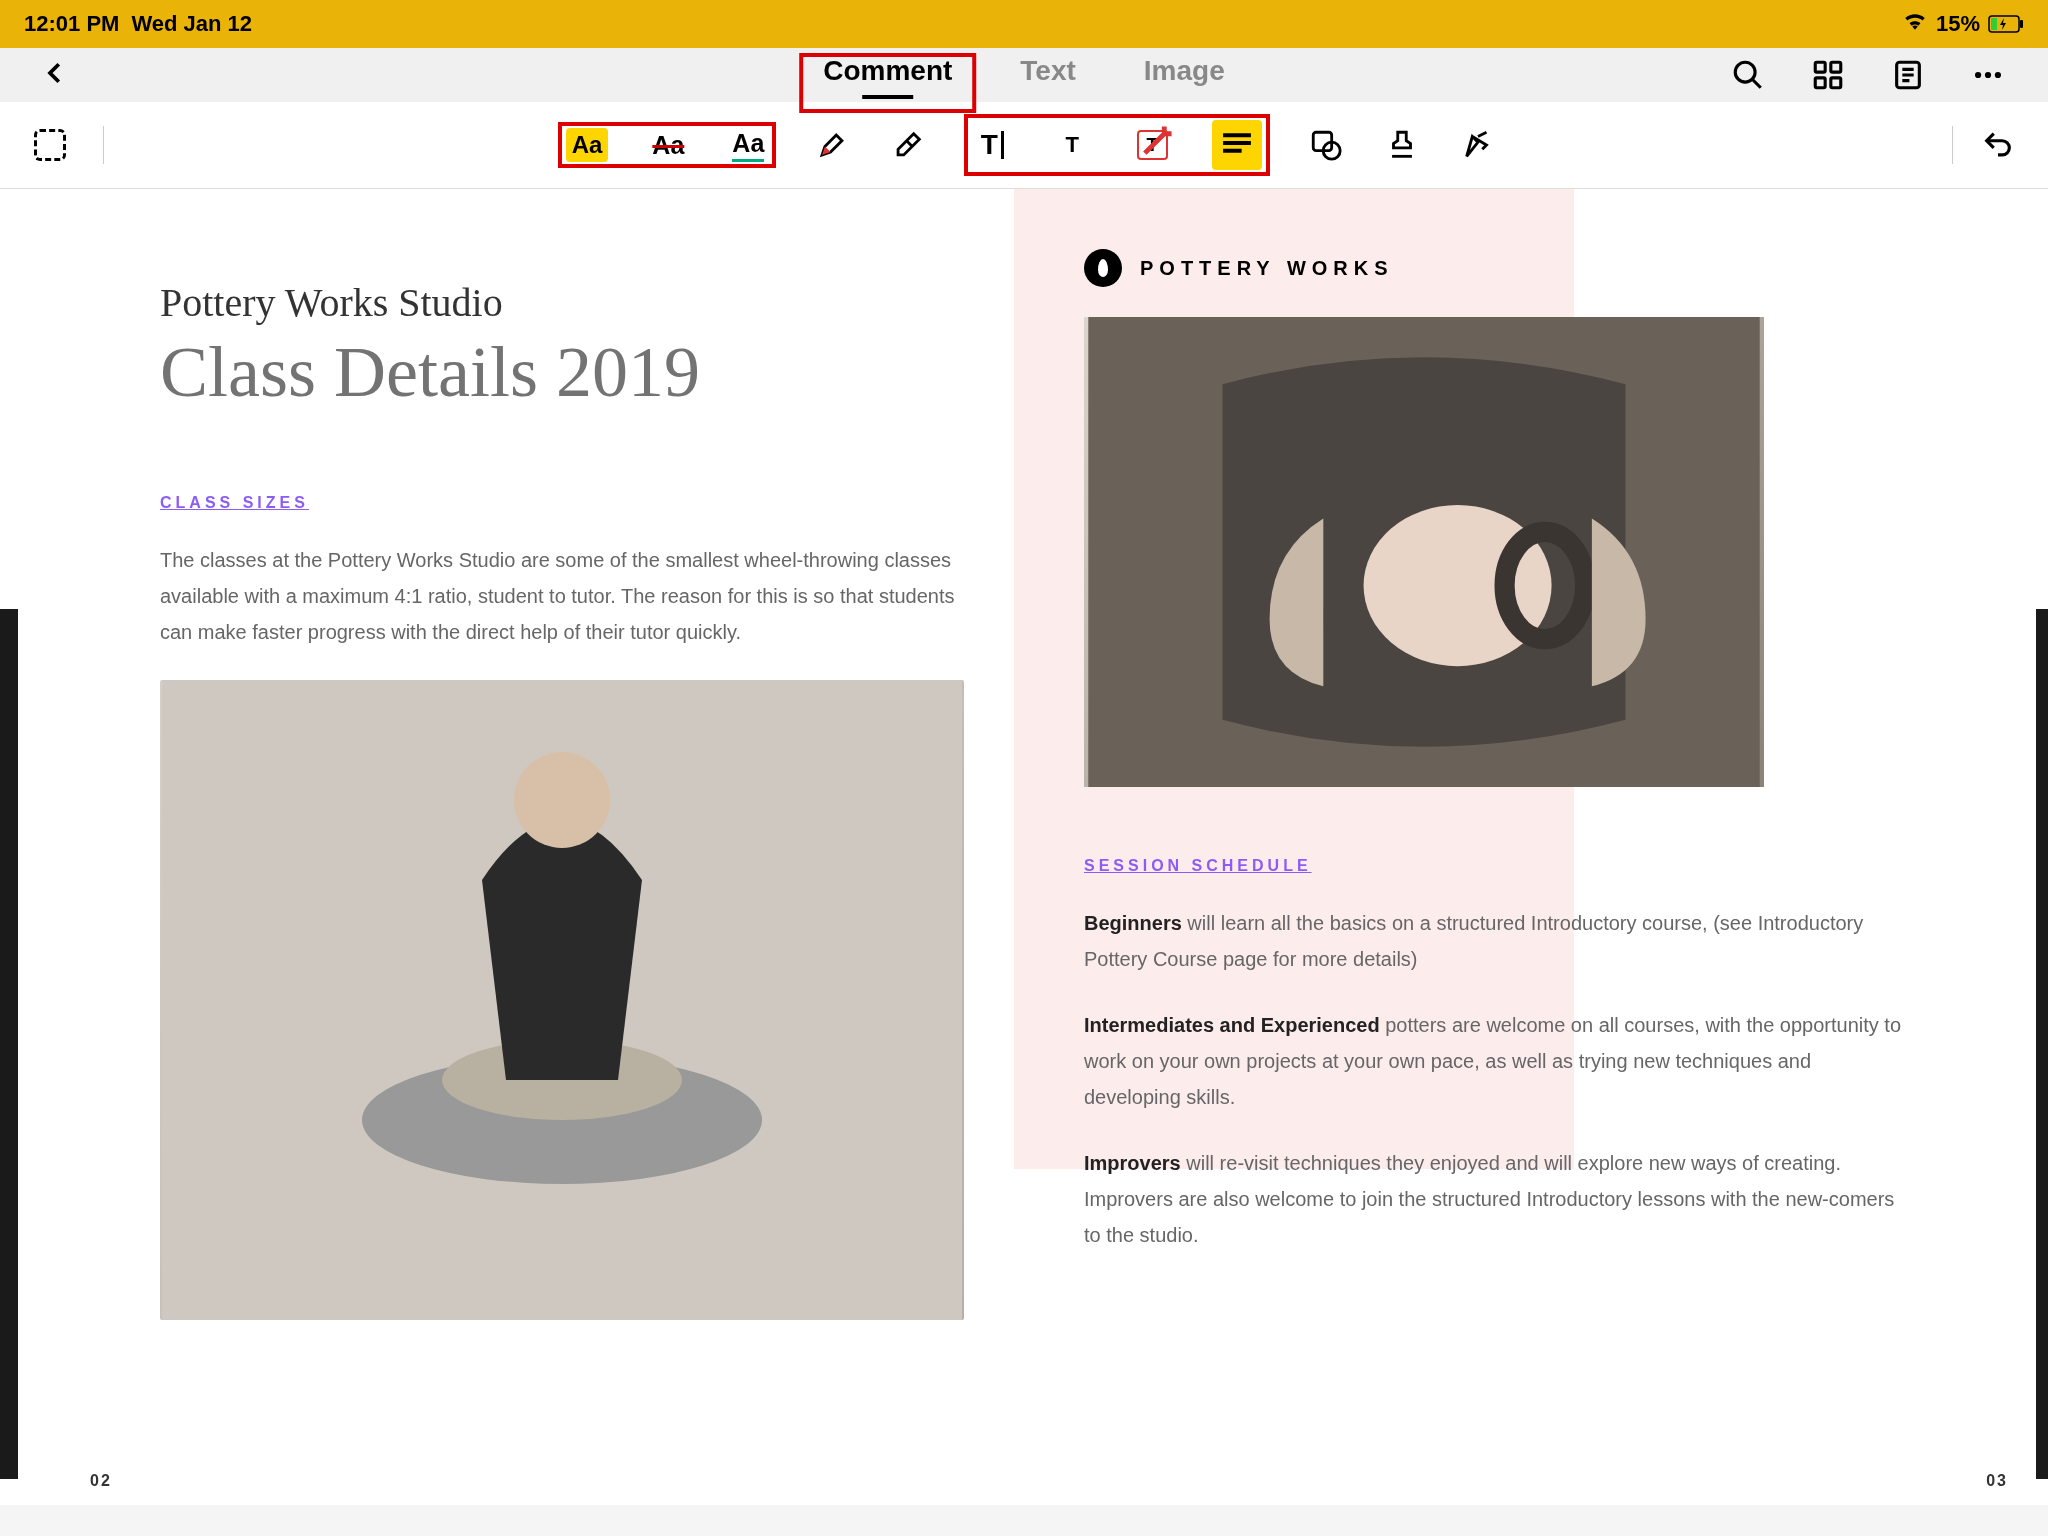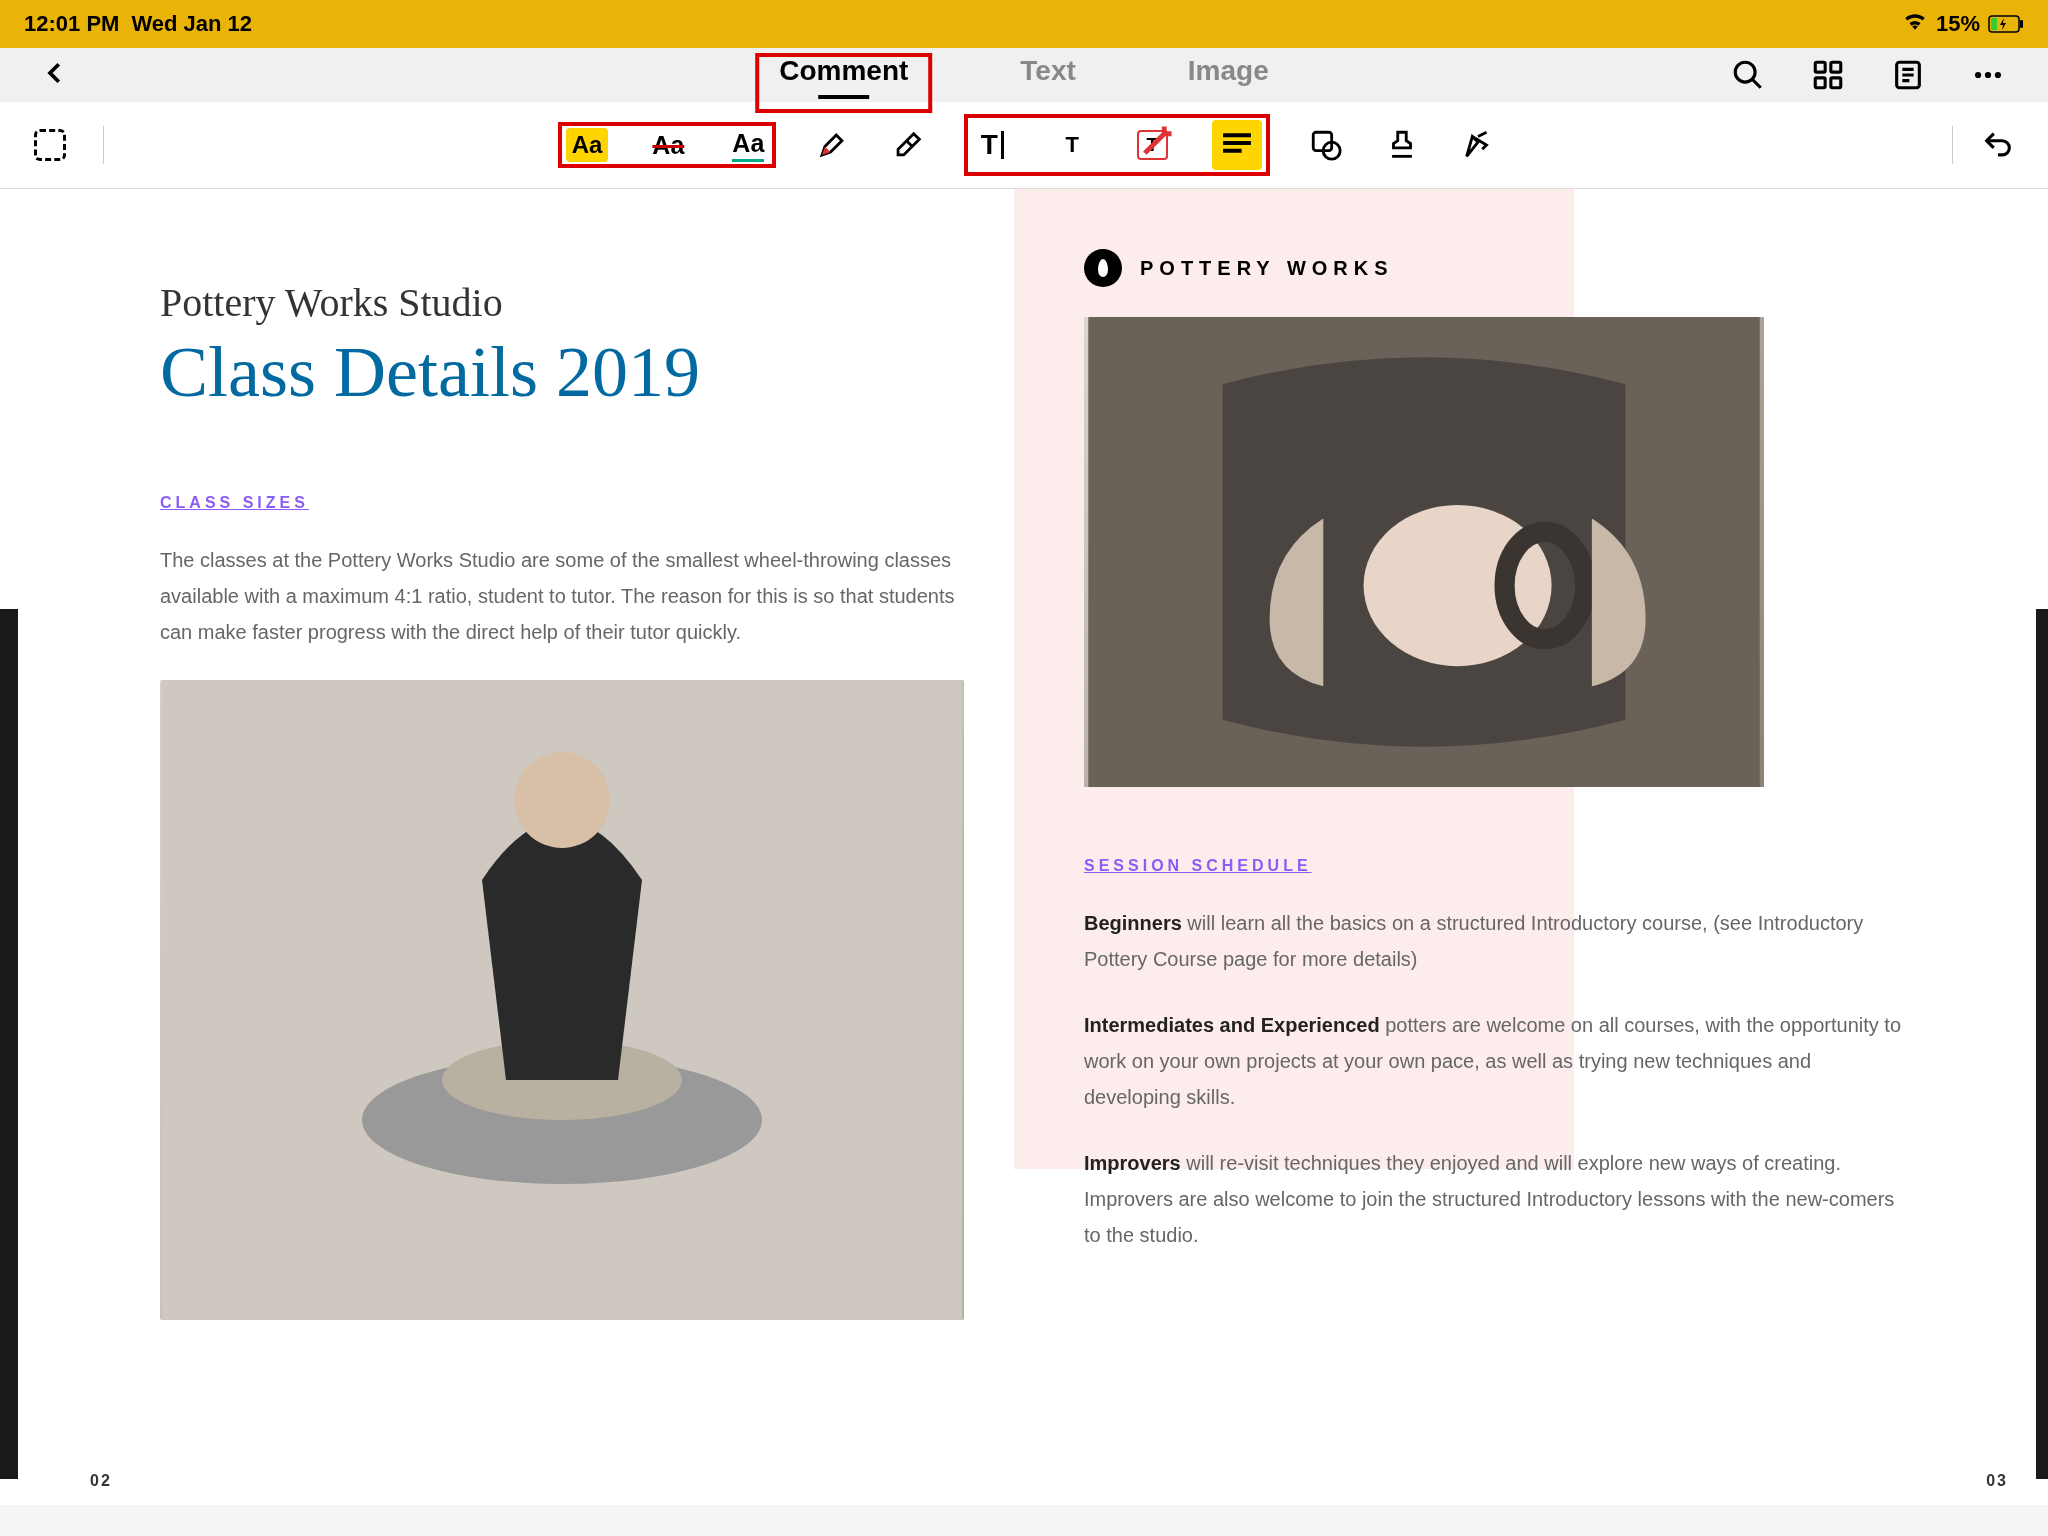--- a/index.html
+++ b/index.html
@@ -4,21 +4,21 @@
 <style>
 * { margin: 0; padding: 0; box-sizing: border-box; }
 body { font-family: -apple-system, BlinkMacSystemFont, "Segoe UI", sans-serif; background: #f5f5f5; width: 2048px; height: 1536px; overflow: hidden; }
 .status-bar { display: flex; justify-content: space-between; align-items: center; padding: 8px 24px; background: #eab308; font-size: 22px; font-weight: 600; }
 .status-left { display: flex; gap: 12px; }
 .status-right { display: flex; align-items: center; gap: 8px; }
 .wifi-icon svg { width: 26px; height: 26px; }
 .battery-icon { display: flex; align-items: center; }
 .top-bar { display: flex; align-items: center; justify-content: space-between; padding: 10px 40px 10px 40px; background: #f0f0f0; position: relative; }
 .back-btn svg { width: 30px; height: 30px; }
-.tabs { display: flex; gap: 112px; position: absolute; left: 50%; transform: translateX(-50%); }
+.tabs { display: flex; gap: 68px; position: absolute; left: 50%; transform: translateX(-50%); }
 .tab { font-size: 28px; font-weight: 600; color: #888; cursor: pointer; padding-bottom: 8px; position: relative; }
 .tab.active { color: #000; }
 .tab.active::after { content: ""; position: absolute; bottom: -4px; left: 30%; right: 30%; height: 4px; background: #000; }
 .top-right-tools { display: flex; gap: 40px; align-items: center; }
 .top-right-tools svg { width: 32px; height: 32px; }
 .toolbar { display: flex; align-items: center; justify-content: space-between; padding: 12px 30px; background: #fff; border-bottom: 1px solid #ddd; }
 .toolbar-left { display: flex; align-items: center; gap: 8px; }
 .toolbar-center { display: flex; align-items: center; gap: 36px; }
 .tool-item { display: flex; align-items: center; justify-content: center; cursor: pointer; min-width: 40px; }
 .tool-item svg { width: 34px; height: 34px; }
@@ -29,21 +29,21 @@
 .hl-box { background: #ffd500; padding: 3px 6px; border-radius: 4px; font-weight: 800; font-size: 24px; }
 .strike-aa { font-size: 25px; font-weight: 800; text-decoration: line-through; text-decoration-color: #c00; text-decoration-thickness: 3px; }
 .underline-aa { font-size: 25px; font-weight: 800; border-bottom: 3px solid #0a8; padding-bottom: 1px; }
 .note-icon { background: #ffd500; border-radius: 4px; padding: 6px 8px; }
 .doc-area { position: relative; display: flex; background: #fff; height: calc(100% - 220px); margin: 0; }
 .page-left { width: 50%; padding: 90px 60px 40px 160px; position: relative; }
 .page-right { width: 50%; padding: 90px 140px 40px 60px; position: relative; }
 .pink-bg { position: absolute; top: 0; left: -10px; width: 560px; height: 980px; background: #fdecec; z-index: 0; }
 .content { position: relative; z-index: 1; }
 .subtitle { font-family: Georgia, serif; font-size: 40px; color: #333; margin-bottom: 5px; }
-.main-title { font-family: Georgia, serif; font-size: 72px; color: #0369a1; font-weight: 400; margin-bottom: 80px; }
+.main-title { font-family: Georgia, serif; font-size: 72px; color: #737373; font-weight: 400; margin-bottom: 80px; }
 .section-hdr { font-size: 16px; font-weight: 700; letter-spacing: 4px; color: #8b5cf6; margin-bottom: 30px; text-transform: uppercase; text-decoration: underline; }
 .body-text { font-size: 20px; line-height: 1.8; color: #666; margin-bottom: 30px; }
 .body-text strong { color: #222; font-weight: 700; }
 .img-ph { width: 100%; height: 640px; background: linear-gradient(135deg, #d4cfc9, #b5b0a8); margin-top: 30px; border-radius: 2px; display:flex; align-items:center; justify-content:center; }
 .img-ph2 { width: 680px; height: 470px; background: linear-gradient(135deg, #dcd5cd, #8a8276); margin-bottom: 70px; position: relative; }
 .brand-row { display: flex; align-items: center; gap: 18px; margin-bottom: 30px; margin-top: -30px; }
 .brand-logo { width: 38px; height: 38px; background: #000; border-radius: 50%; display: flex; align-items: center; justify-content: center; }
 .brand-logo-inner { width: 10px; height: 18px; background: #fff; border-radius: 50% 50% 50% 50% / 60% 60% 40% 40%; }
 .brand-name { font-size: 20px; font-weight: 700; letter-spacing: 6px; }
 .page-num { position: absolute; bottom: 15px; font-size: 16px; font-weight: 700; color: #333; letter-spacing: 2px; }

